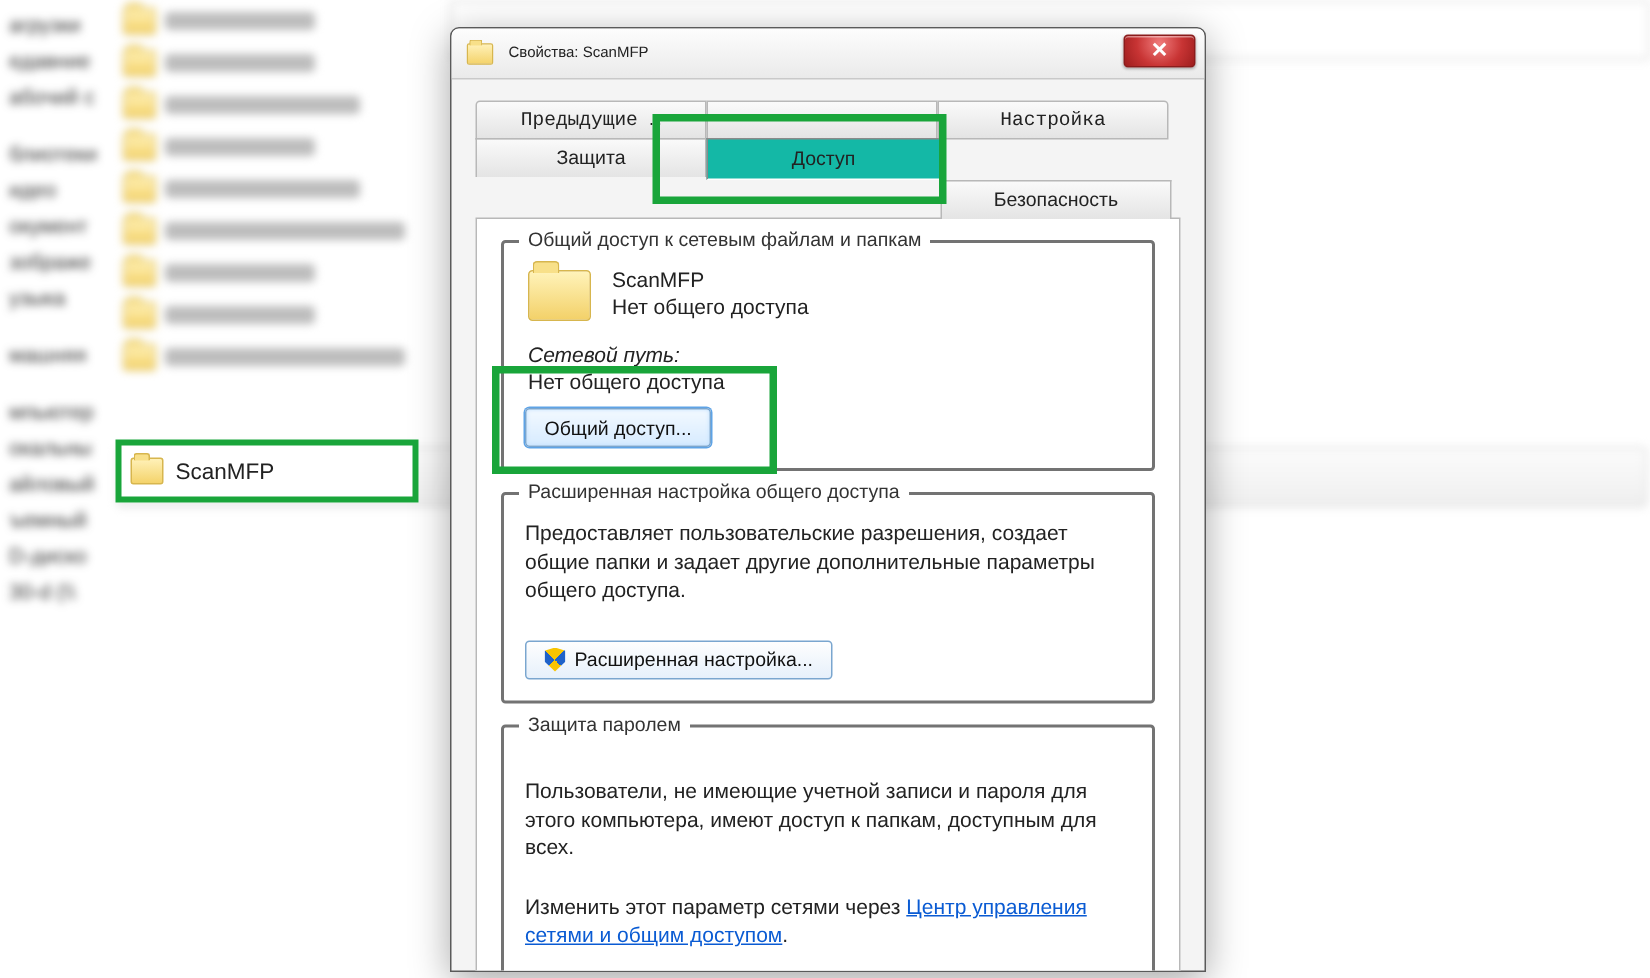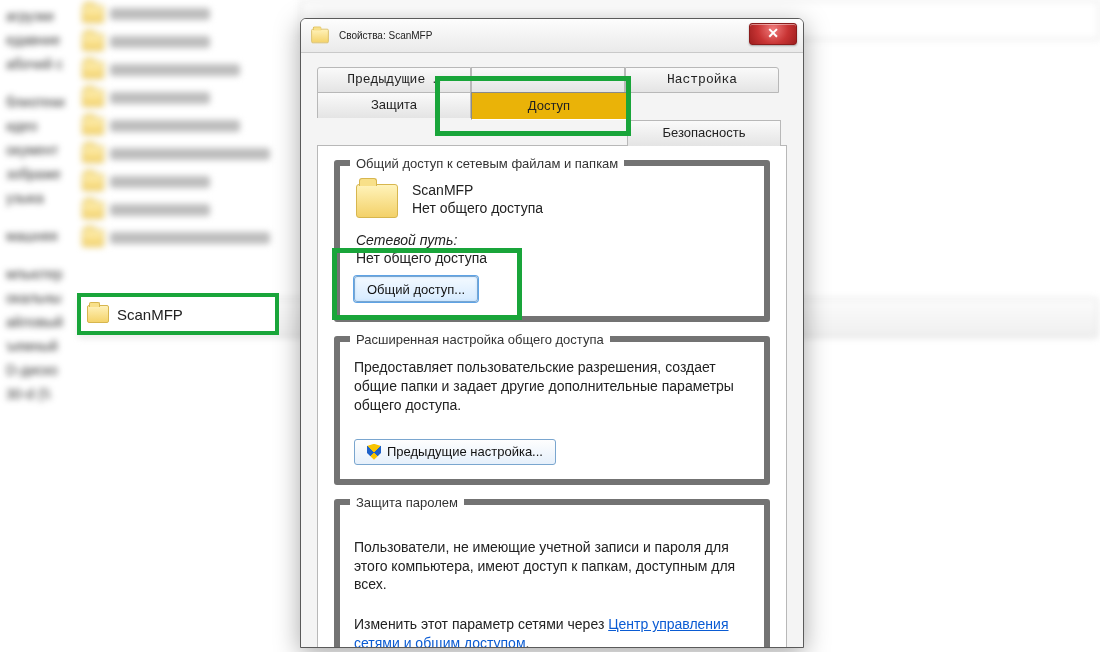--- a/index.html
+++ b/index.html
@@ -50,33 +50,33 @@
                font-weight:bold; cursor:pointer;
                box-shadow:inset 0 1px 0 rgba(255,255,255,.45), 0 1px 2px rgba(0,0,0,.3); }
 
   .tabs-wrap { padding:14px 16px 0 16px; }
   .tabs { display:flex; flex-wrap:wrap; border-bottom:1px solid #b8b8b8; position:relative; }
   .tab { height:26px; line-height:24px; font-size:13px; color:#222; text-align:center;
          border:1px solid #b8b8b8; border-bottom:none;
          background:linear-gradient(#fafafa,#e4e4e4); cursor:pointer; margin-bottom:-1px; }
   .tab.r1a{width:154px;border-top-left-radius:3px;} .tab.r1b{width:154px;} .tab.r1c{width:154px;border-top-right-radius:3px;}
   .tab.r2a{width:154px;border-bottom-left-radius:0;} .tab.r2c{width:154px;margin-top:28px;}
-  .tab.active{ width:156px; height:28px; line-height:26px; background:#eab308; position:relative; z-index:2;
+  .tab.active{ width:156px; height:28px; line-height:26px; background:#14b8a6; position:relative; z-index:2;
                border-color:#8a8a8a; border-bottom:1px solid #fff; }
   .row1,.row2 { display:flex; width:100%; }
   .row1 .tab { border-bottom:1px solid #b8b8b8;font-family:Liberation Mono, monospace; }
   .row2 { margin-top:0; }
 
   .tab-highlight { position:absolute; left:435px; top:76px; width:196px; height:60px;
                    border:5px solid #19a53a; z-index:40; pointer-events:none; }
 
   .content { background:#fff; border:1px solid #b8b8b8; border-top:none;
              padding:14px 16px 10px 16px; min-height:540px; }
 
-  .group { border:6px solid #737373; border-radius:3px; padding:12px 14px 14px 14px;
+  .group { border:2px solid #737373; border-radius:3px; padding:12px 14px 14px 14px;
            margin-bottom:14px; position:relative; background:#fff; }
   .group-title { position:absolute; top:-10px; left:10px; background:#fff; padding:0 6px;
                  font-size:13px; color:#333; }
 
   
   .g1-head { display:flex; align-items:flex-start; margin-top:4px; }
   .big-ficon { width:42px; height:34px; margin:2px 14px 0 2px;
                background:linear-gradient(#fff3ba,#f3d169);
                border:1px solid #d7b64e; border-radius:3px; position:relative; }
   .big-ficon::before { content:""; position:absolute; top:-7px; left:2px; width:16px; height:7px;
@@ -218,21 +218,21 @@
             <span>Общий доступ...</span>
           </div>
         </div>
       </div>
 
       <div class="group">
         <div class="group-title">Расширенная настройка общего доступа</div>
         <div class="g2-desc">Предоставляет пользовательские разрешения, создает общие папки и задает другие дополнительные параметры общего доступа.</div>
         <div class="win-btn">
           <span class="shield-icon"></span>
-          <span>Предыдущие настройка...</span>
+          <span>Расширенная настройка...</span>
         </div>
       </div>
 
       <div class="group">
         <div class="group-title">Защита паролем</div>
         <div class="g3-desc">Пользователи, не имеющие учетной записи и пароля для этого компьютера, имеют доступ к папкам, доступным для всех.</div>
         <div class="g3-desc">
           <span>Изменить этот параметр сетями через </span><span class="link">Центр управления сетями и общим доступом</span><span>.</span>
         </div>
       </div>

